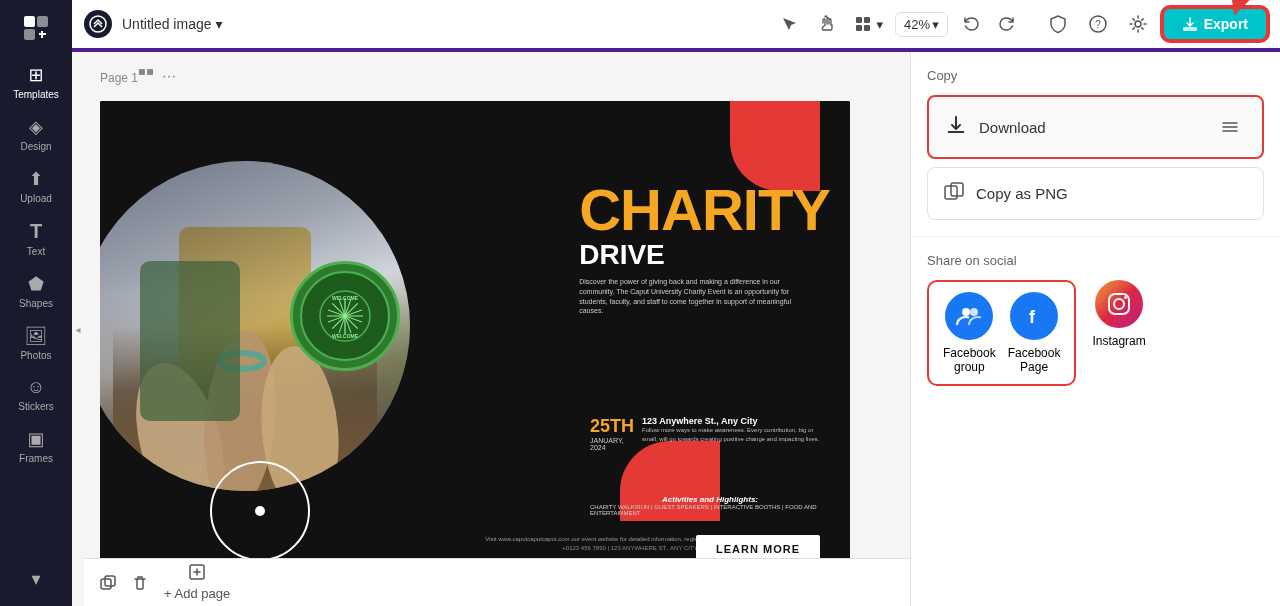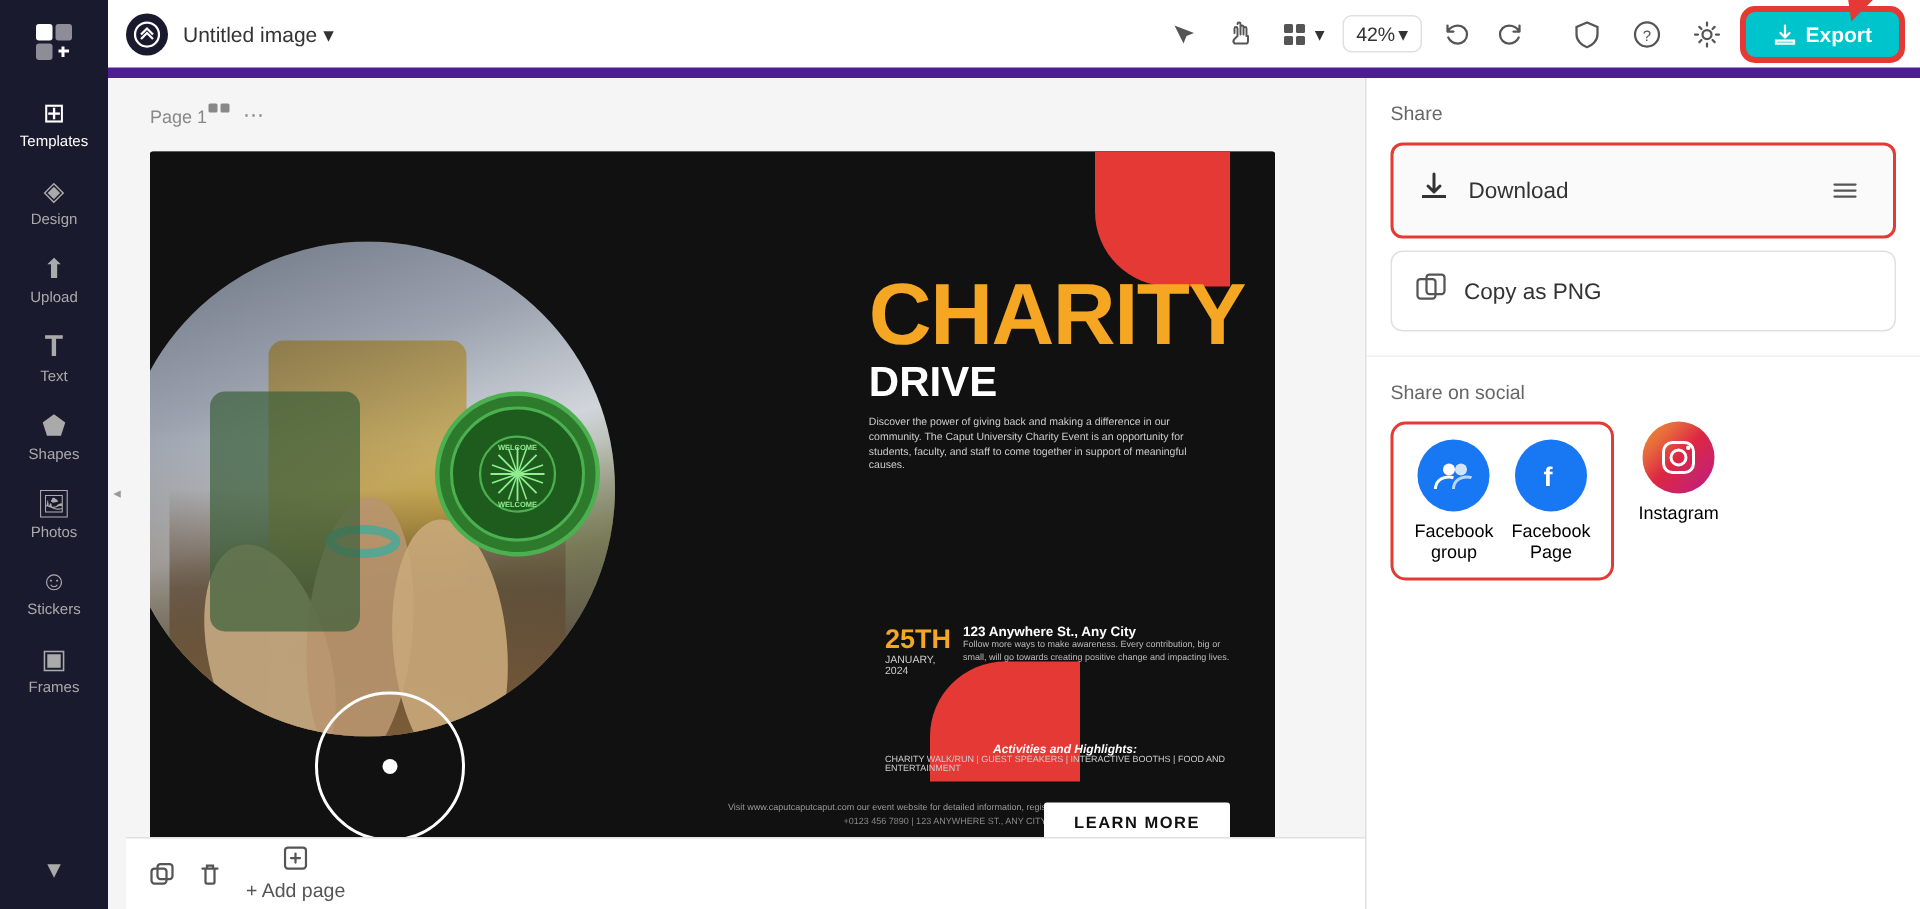--- a/index.html
+++ b/index.html
@@ -51,21 +51,21 @@
     }
 
     
     .topbar {
       height: 52px;
       background: white;
       display: flex;
       align-items: center;
       padding: 0 12px;
       gap: 10px;
-      border-bottom: 7px solid #4c1d95;
+      border-bottom: 4px solid #4c1d95;
       flex-shrink: 0;
       position: relative;
       z-index: 10;
     }
     .topbar-logo {
       width: 28px;
       height: 28px;
       background: #1a1a2e;
       border-radius: 50%;
       display: flex;
@@ -758,21 +758,21 @@
               <path d="M8 5V11M5 8H11" stroke="#555" stroke-width="1.5" stroke-linecap="round"></path>
             </svg>
           <span>+ Add page</span>
         </div>
       </div>
     </div>
 
     <div class="right-panel">
 
       <div class="panel-section">
-        <div class="panel-section-title">Share</div>
+        <div class="panel-section-title">Copy</div>
 
         <div class="download-row">
           <div class="download-left">
             <span class="download-icon">
               <svg width="22" height="22" viewBox="0 0 22 22">
                   <path d="M11 3V15M7 11L11 15L15 11" stroke="#333" stroke-width="2" fill="none" stroke-linecap="round" stroke-linejoin="round"></path>
                   <path d="M3 17H19V19H3Z" fill="#333"></path>
                 </svg>
             </span>
             <span>Download</span>

